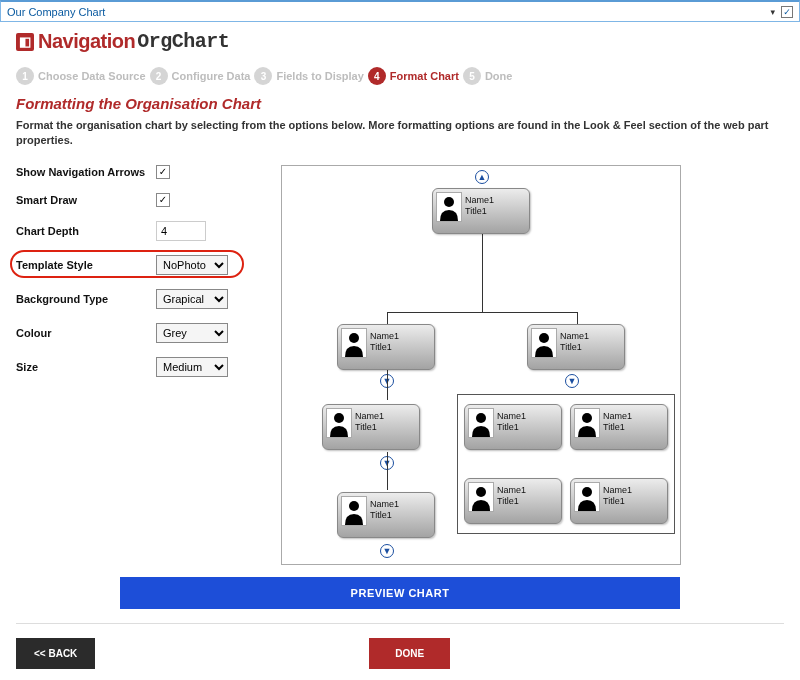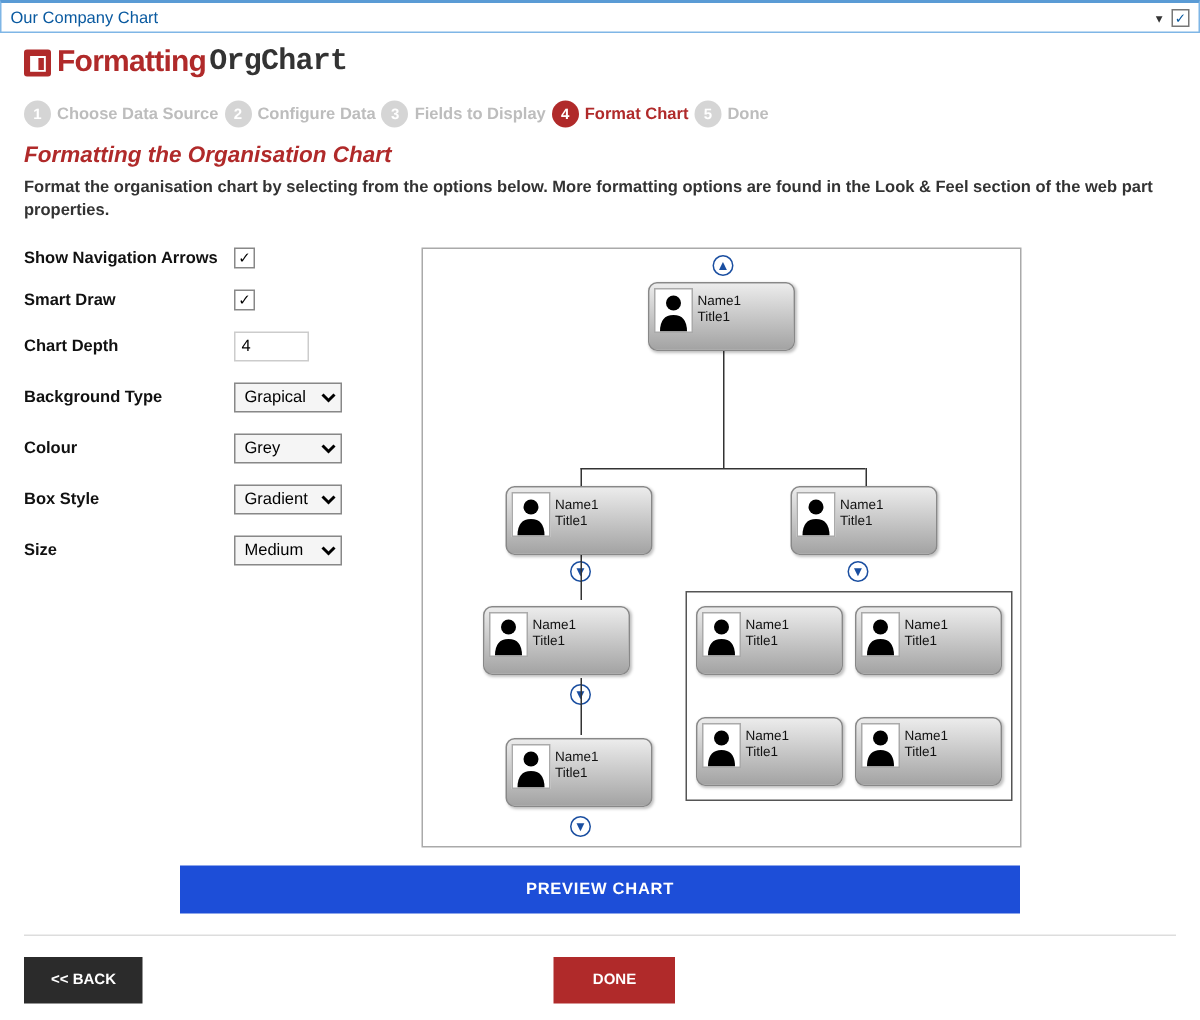--- a/index.html
+++ b/index.html
@@ -63,21 +63,21 @@
   <span>Our Company Chart</span>
   <span class="titlebar-right">
     <span class="ti-chevron">▾</span>
     <span class="ti-check">✓</span>
   </span>
 </div>
 
 <div class="page">
   <div class="brand">
     <span class="brand-icon">◧</span>
-    <span class="brand-a">Formatting</span>
+    <span class="brand-a">Navigation</span>
       <span class="brand-b">OrgChart</span>
   </div>
 
   <div class="steps">
     <div class="step">
         <span class="step-num">1</span>
         <span>Choose Data Source</span>
       </div>
     <div class="step">
         <span class="step-num">2</span>
@@ -110,30 +110,31 @@
       </div>
       <div class="opt-row">
         <span class="opt-label">Smart Draw</span>
         <span class="cb">✓</span>
       </div>
       <div class="opt-row">
         <span class="opt-label">Chart Depth</span>
         <input class="txt" value="4" style="">
       </div>
       <div class="opt-row">
+        <div class="highlight"></div>
+        <span class="opt-label">Template Style</span>
+        <select class="sel"><option>NoPhoto</option></select>
+      </div>
+      <div class="opt-row">
         <span class="opt-label">Background Type</span>
         <select class="sel"><option>Grapical</option></select>
       </div>
       <div class="opt-row">
         <span class="opt-label">Colour</span>
         <select class="sel"><option>Grey</option></select>
-      </div>
-      <div class="opt-row">
-        <span class="opt-label">Box Style</span>
-        <select class="sel"><option>Gradient</option></select>
       </div>
       <div class="opt-row">
         <span class="opt-label">Size</span>
         <select class="sel"><option>Medium</option></select>
       </div>
     </div>
 
     <div class="preview">
 
       <div class="arrow-ctl" style="left:193px;top:4px">▲</div>

